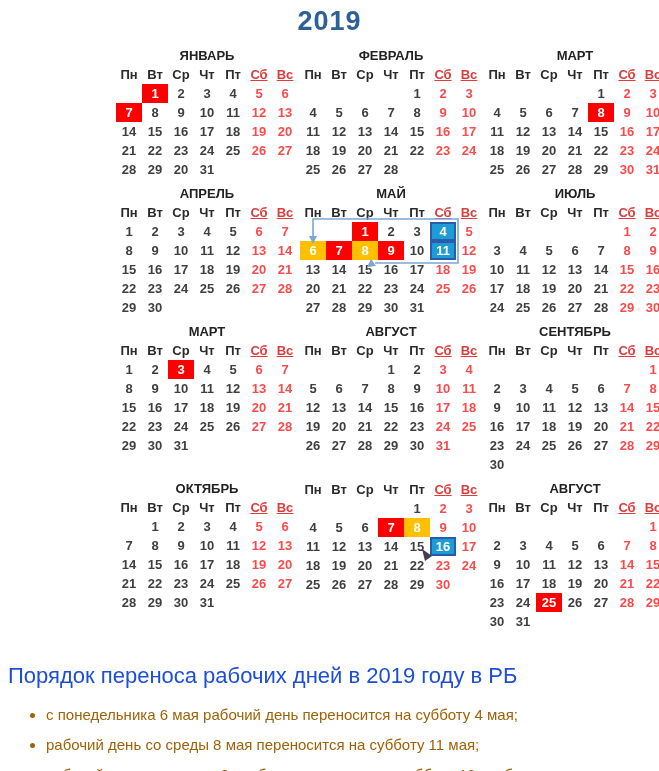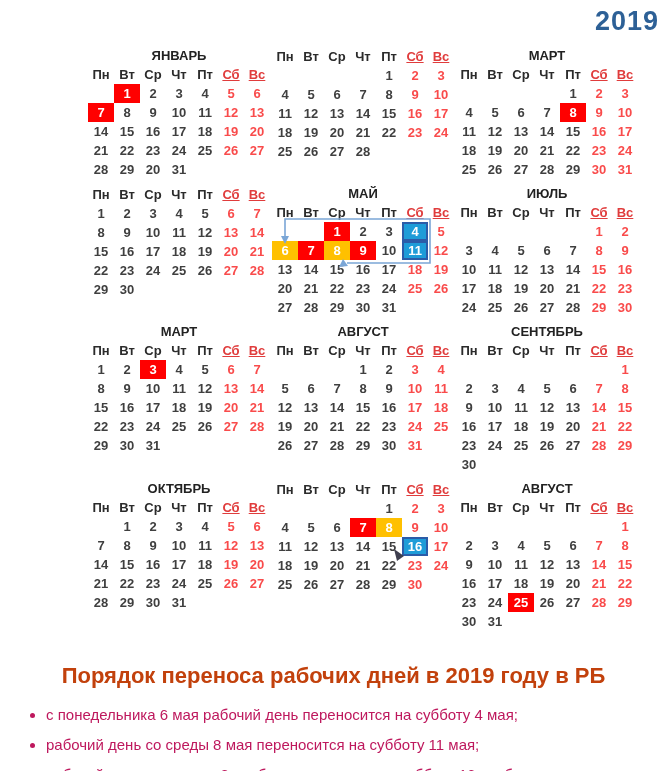--- a/index.html
+++ b/index.html
@@ -1,48 +1,48 @@
 <!DOCTYPE html>
 <html><head>
 <meta charset="utf-8">
 <style>
   html,body{margin:0;padding:0;background:#ffffff;}
   body{width:659px;min-height:771px;font-family:"Liberation Sans",sans-serif;}
   .year-title{
-    text-align:right;color:#2d6096;font-size:27px;font-weight:600;
+    text-align:center;color:#2d6096;font-size:27px;font-weight:600;
     letter-spacing:1px;margin:6px 0 10px 0;
   }
   .months-grid{
     display:grid;grid-template-columns:repeat(3,184px);
-    padding-left:88px;
+    padding-left:116px;
   }
   .month{position:relative;margin-bottom:6px;}
   .month-name{
     width:182px;text-align:center;font-weight:bold;font-size:13px;
     color:#222222;height:18px;line-height:18px;
   }
   .week{display:flex;width:182px;}
   .cell{
     width:26px;height:19px;line-height:19px;text-align:center;
     font-size:13px;font-weight:bold;color:#3f3f3f;box-sizing:border-box;
   }
   .header .cell{color:#2b2b2b;}
   .header .wkend-h{color:#e03c3c;text-decoration:underline;}
   .red-txt{color:#f94b4b;}
   .holiday{background:#ff0000;color:#ffffff;}
   .transfer-from{background:#ffc000;color:#ffffff;}
   .transfer-to{background:#1e9cd8;color:#ffffff;border:2px solid #2b5ca8;line-height:15px;}
   .arrow-overlay{position:absolute;left:0;top:0;pointer-events:none;}
   .notes{margin-top:26px;padding-left:8px;}
   .notes-heading{
-    font-size:22px;font-weight:700;color:#c2410c;margin:0 0 16px 0;text-align:center;
+    font-size:22px;font-weight:400;color:#1d4ed8;margin:0 0 16px 0;
   }
   .notes-list{margin:0;padding-left:38px;list-style:disc;}
   .notes-list li{
-    font-size:15px;color:#be185d;margin-bottom:11px;line-height:19px;
+    font-size:15px;color:#a16207;margin-bottom:11px;line-height:19px;
   }
 </style>
 </head>
 <body>
 
 <div>
   <h1 class="year-title">2019</h1>
   <div class="months-grid" id="months-grid">
       <div class="month">
         <div class="month-name">ЯНВАРЬ</div>
@@ -95,20 +95,21 @@
           <span class="cell">28</span>
           <span class="cell">29</span>
           <span class="cell">20</span>
           <span class="cell">31</span>
           <span class="cell"></span>
           <span class="cell"></span>
           <span class="cell"></span>
         </div>
       </div>
       <div class="month">
+        <div class="month-name">ФЕВРАЛЬ</div>
         <div class="week header">
           <span class="cell">Пн</span>
           <span class="cell">Вт</span>
           <span class="cell">Ср</span>
           <span class="cell">Чт</span>
           <span class="cell">Пт</span>
           <span class="cell wkend-h">Сб</span>
           <span class="cell wkend-h">Вс</span>
         </div>
         <div class="week">
@@ -208,20 +209,21 @@
           <span class="cell">25</span>
           <span class="cell">26</span>
           <span class="cell">27</span>
           <span class="cell">28</span>
           <span class="cell">29</span>
           <span class="cell red-txt">30</span>
           <span class="cell red-txt">31</span>
         </div>
       </div>
       <div class="month">
+        <div class="month-name">АПРЕЛЬ</div>
         <div class="week header">
           <span class="cell">Пн</span>
           <span class="cell">Вт</span>
           <span class="cell">Ср</span>
           <span class="cell">Чт</span>
           <span class="cell">Пт</span>
           <span class="cell wkend-h">Сб</span>
           <span class="cell wkend-h">Вс</span>
         </div>
         <div class="week">

